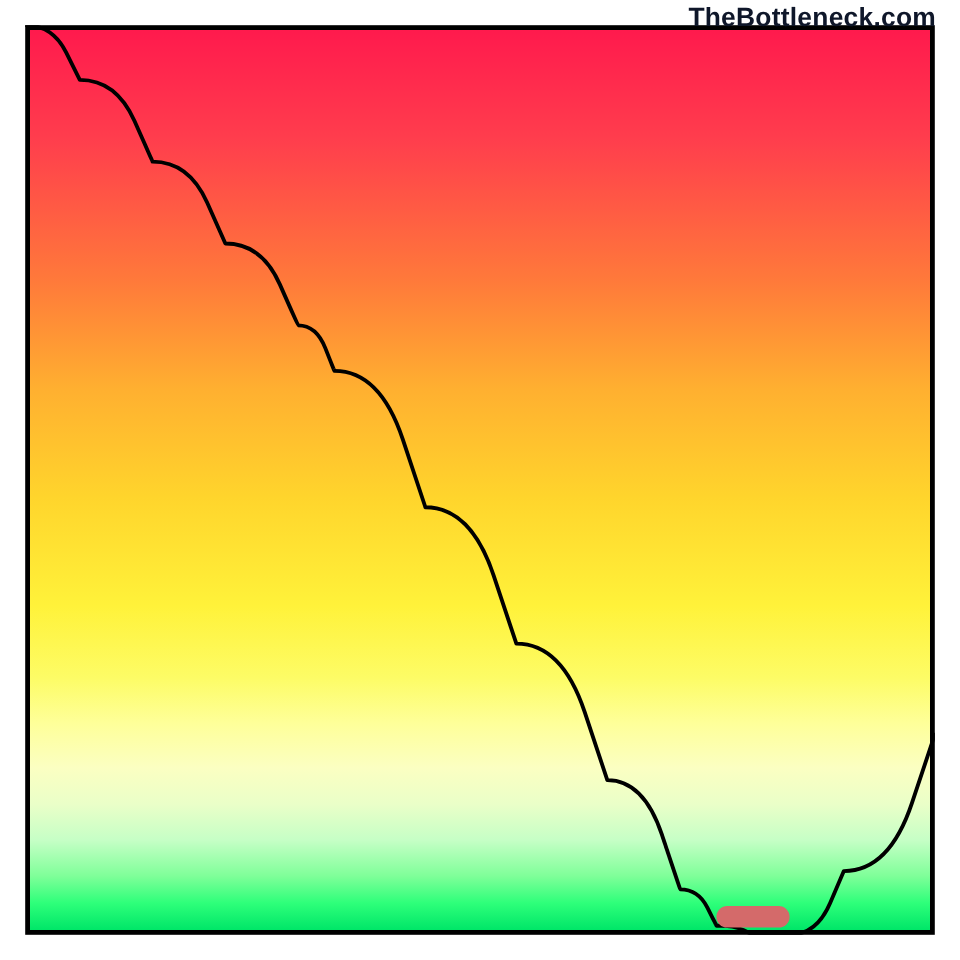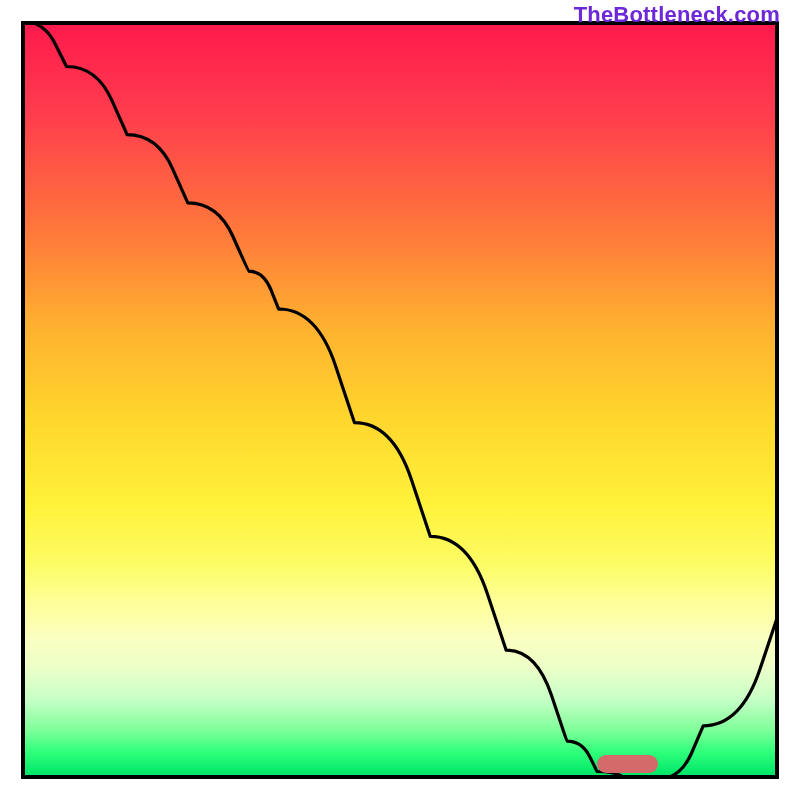--- a/index.html
+++ b/index.html
@@ -10,21 +10,21 @@
     background: #ffffff;
     overflow: hidden;
     font-family: Arial, Helvetica, sans-serif;
   }
   .watermark {
     position: absolute;
     top: 2px;
     right: 20px;
     font-size: 22px;
     font-weight: 600;
-    color: #6d28d9;
+    color: #0f172a;
     letter-spacing: 0.2px;
     z-index: 20;
   }
   .plot-frame {
     position: absolute;
     left: 21px;
     top: 21px;
     width: 758px;   
     height: 758px;
     background: linear-gradient(

